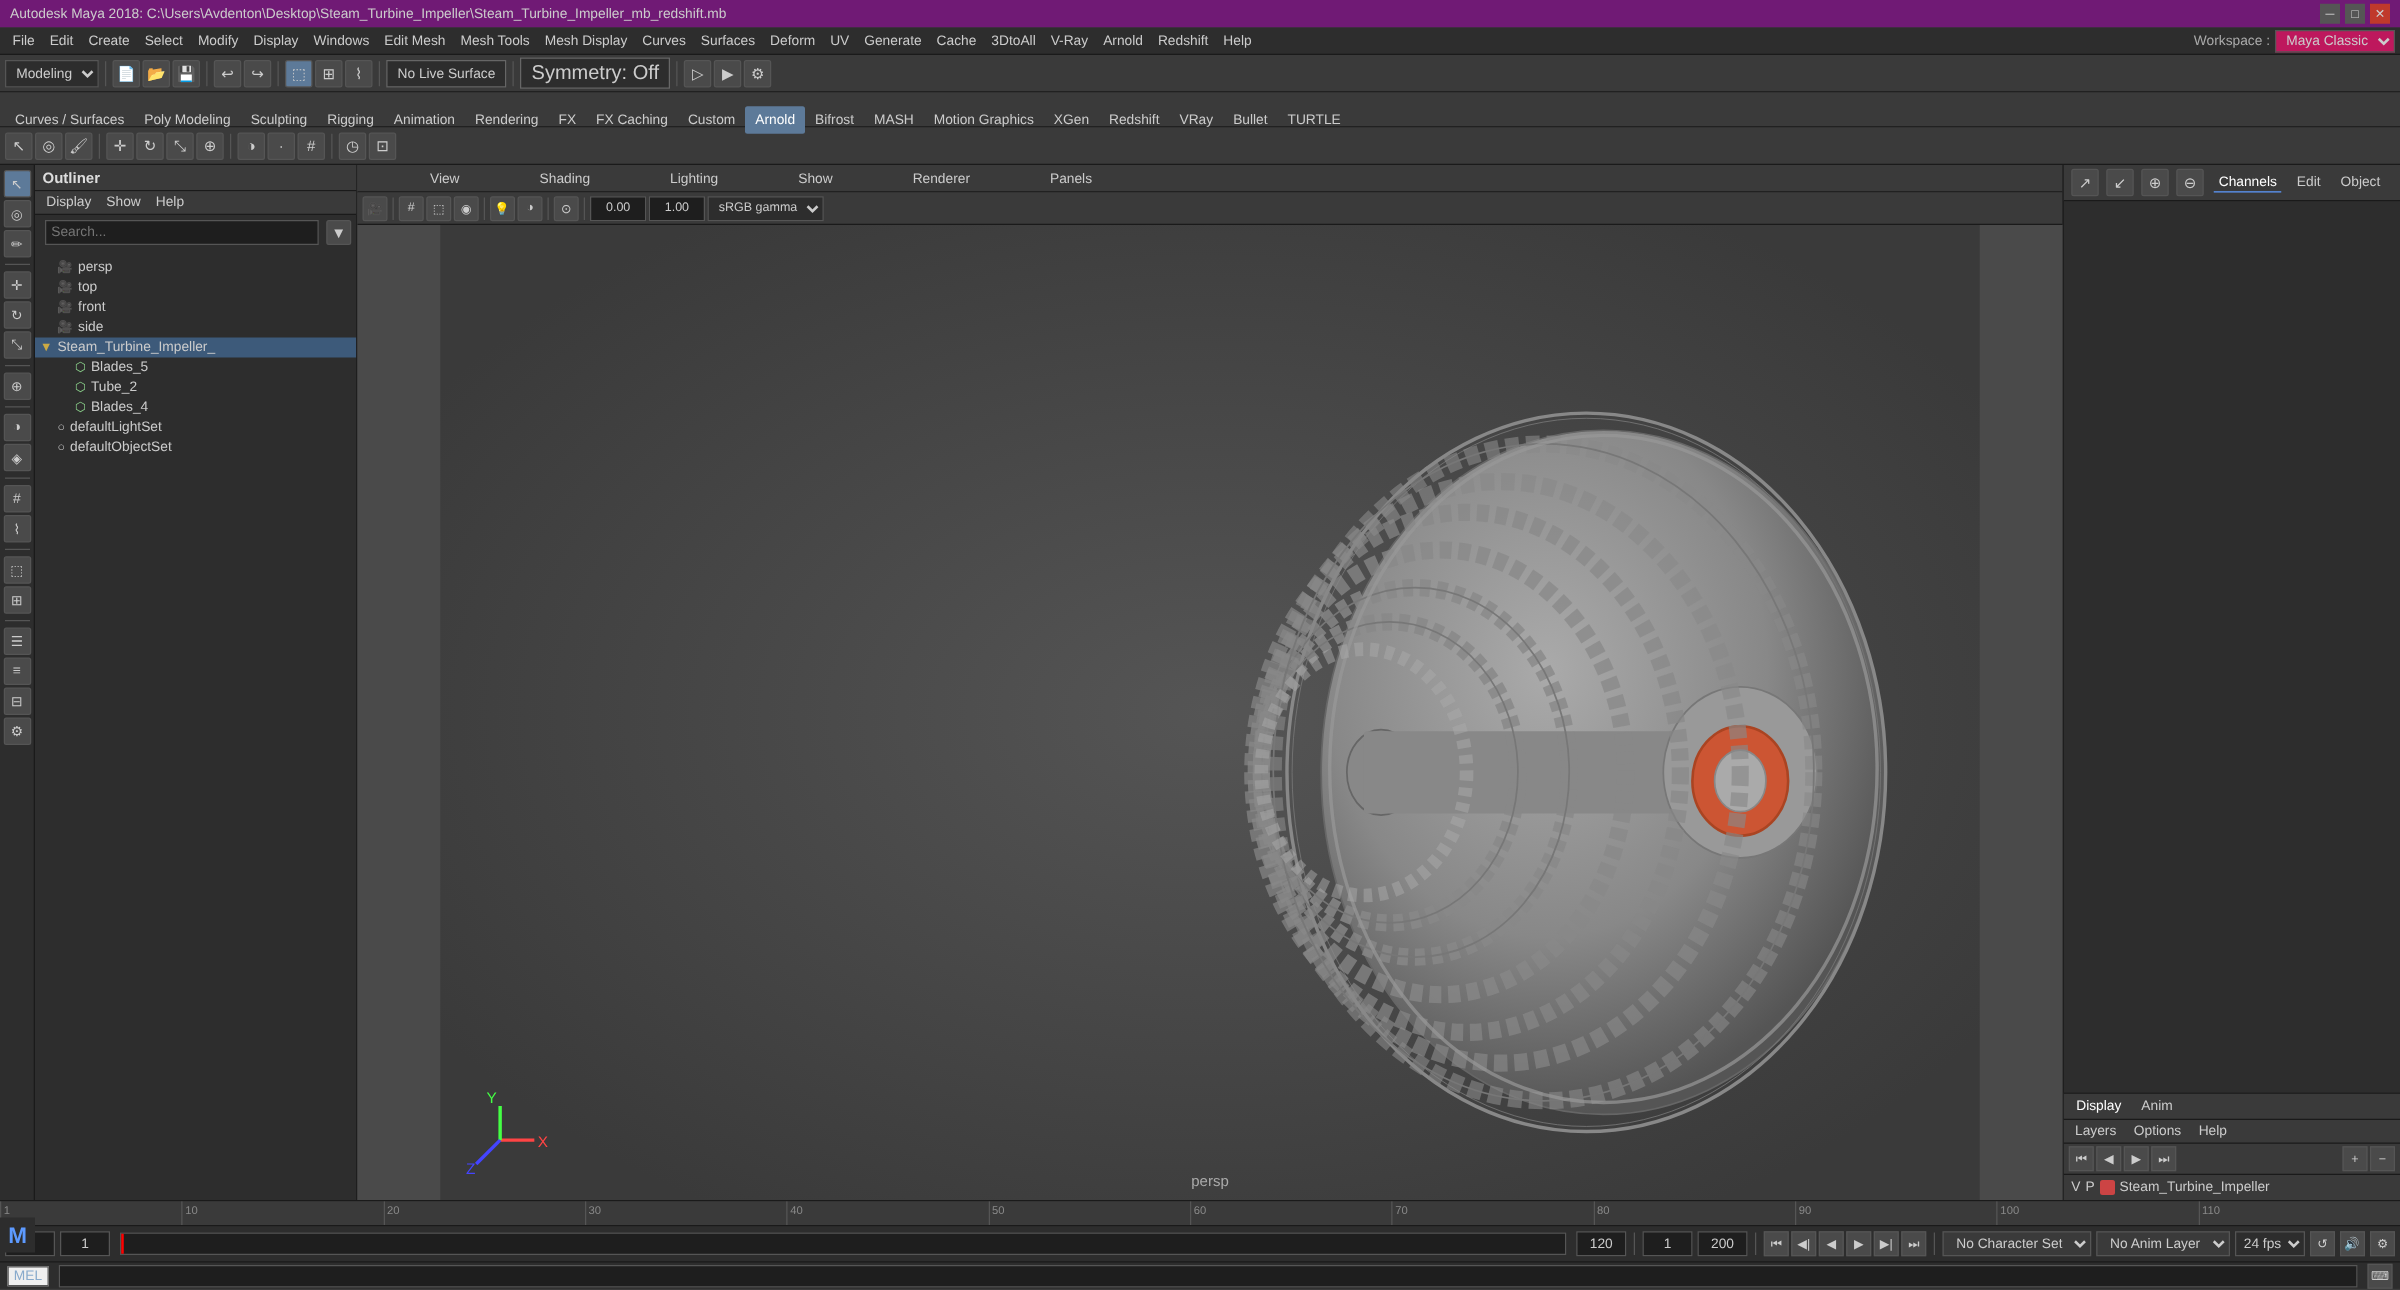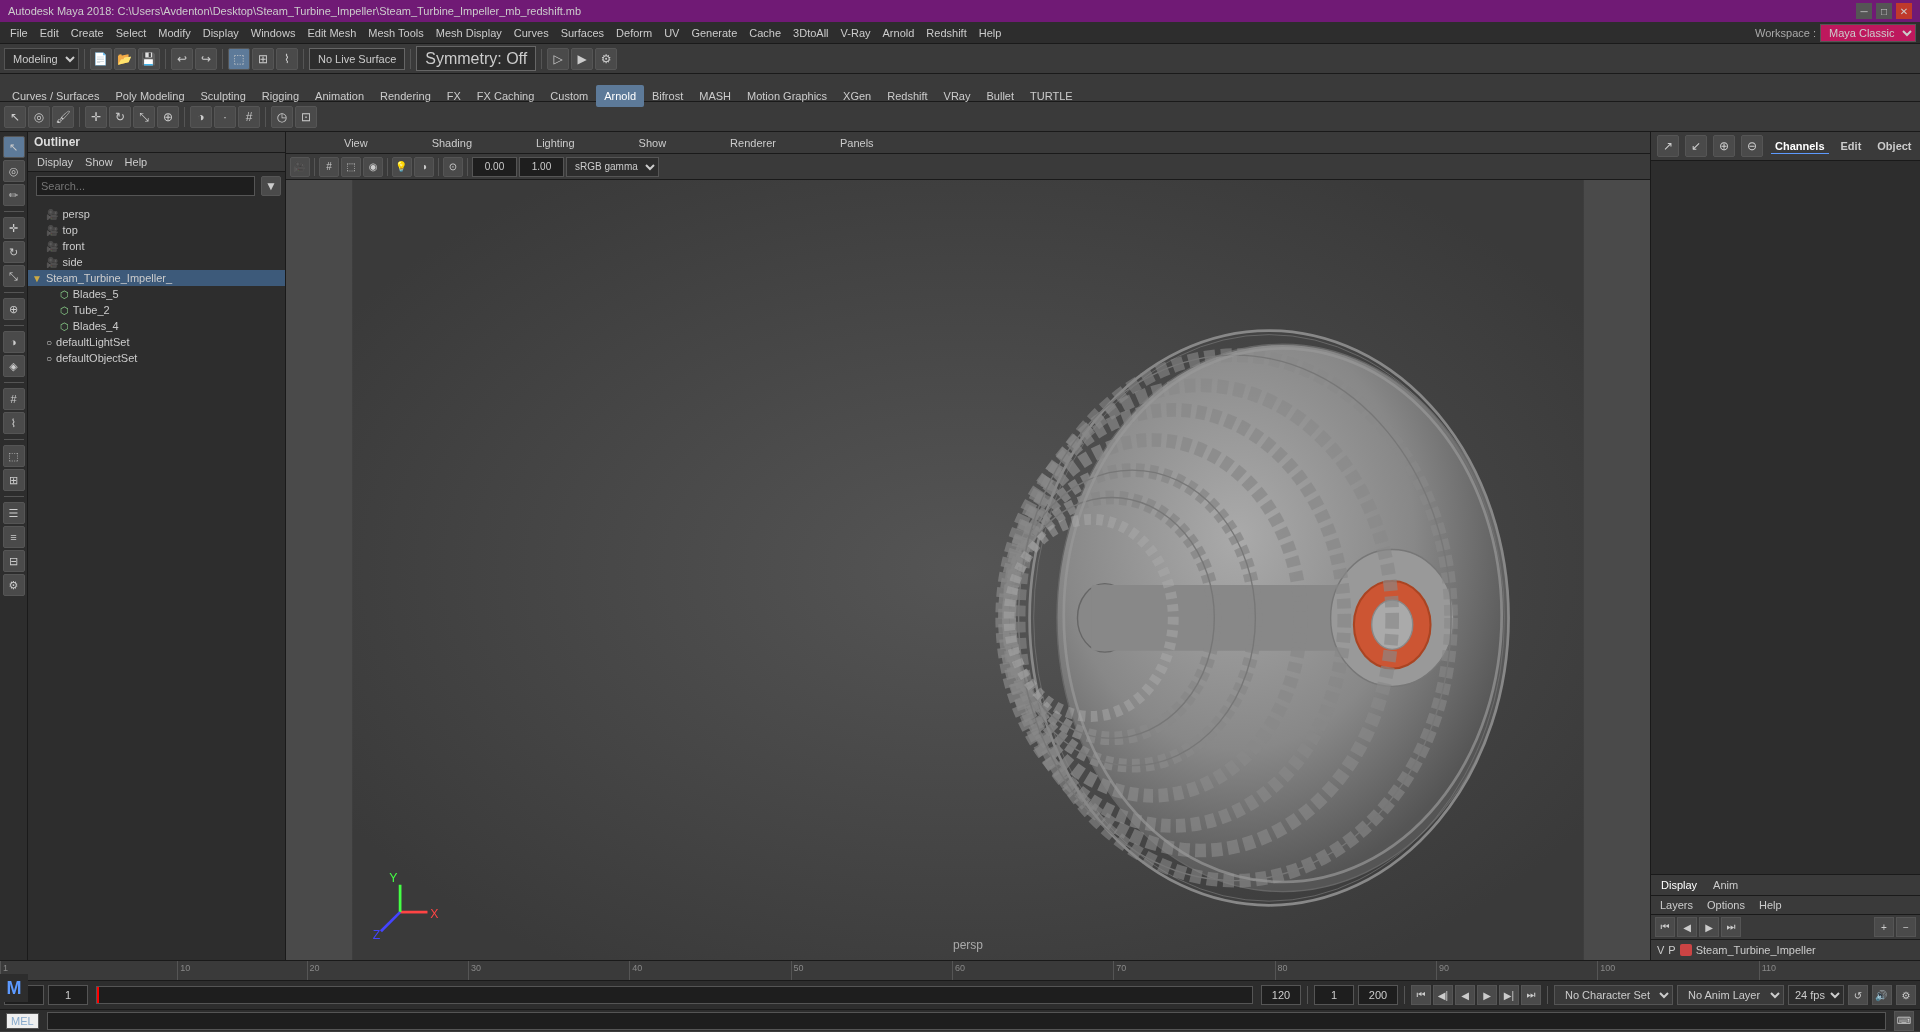--- a/index.html
+++ b/index.html
@@ -349,21 +349,20 @@
       align-items: center;
       padding: 3px 6px;
       gap: 8px;
       border-bottom: 1px solid #1a1a1a;
     }
     .ch-tab {
       color: #ccc;
       cursor: pointer;
       font-size: 11px;
       padding: 1px 4px;
-      font-weight: bold;
     }
     .ch-tab.active { color: #fff; border-bottom: 1px solid #5d9aff; }
     #channels-content {
       flex: 1;
       padding: 4px;
     }
 
     
     #display-panel {
       border-top: 1px solid #1a1a1a;
@@ -917,21 +916,21 @@
     </div>
   </div>
 
 </div>
 
 <div id="timeline-area">
 
   <div id="time-ruler">
 
   <div class="ruler-tick" style="left: 0%;">1</div>
-      <div class="ruler-tick" style="left: 7.56303%; margin-left: 32px;">10</div>
+      <div class="ruler-tick" style="left: 7.56303%;">10</div>
       <div class="ruler-tick" style="left: 15.9664%;">20</div>
       <div class="ruler-tick" style="left: 24.3697%;">30</div>
       <div class="ruler-tick" style="left: 32.7731%;">40</div>
       <div class="ruler-tick" style="left: 41.1765%;">50</div>
       <div class="ruler-tick" style="left: 49.5798%;">60</div>
       <div class="ruler-tick" style="left: 57.9832%;">70</div>
       <div class="ruler-tick" style="left: 66.3866%;">80</div>
       <div class="ruler-tick" style="left: 74.7899%;">90</div>
       <div class="ruler-tick" style="left: 83.1933%;">100</div>
       <div class="ruler-tick" style="left: 91.5966%;">110</div>

